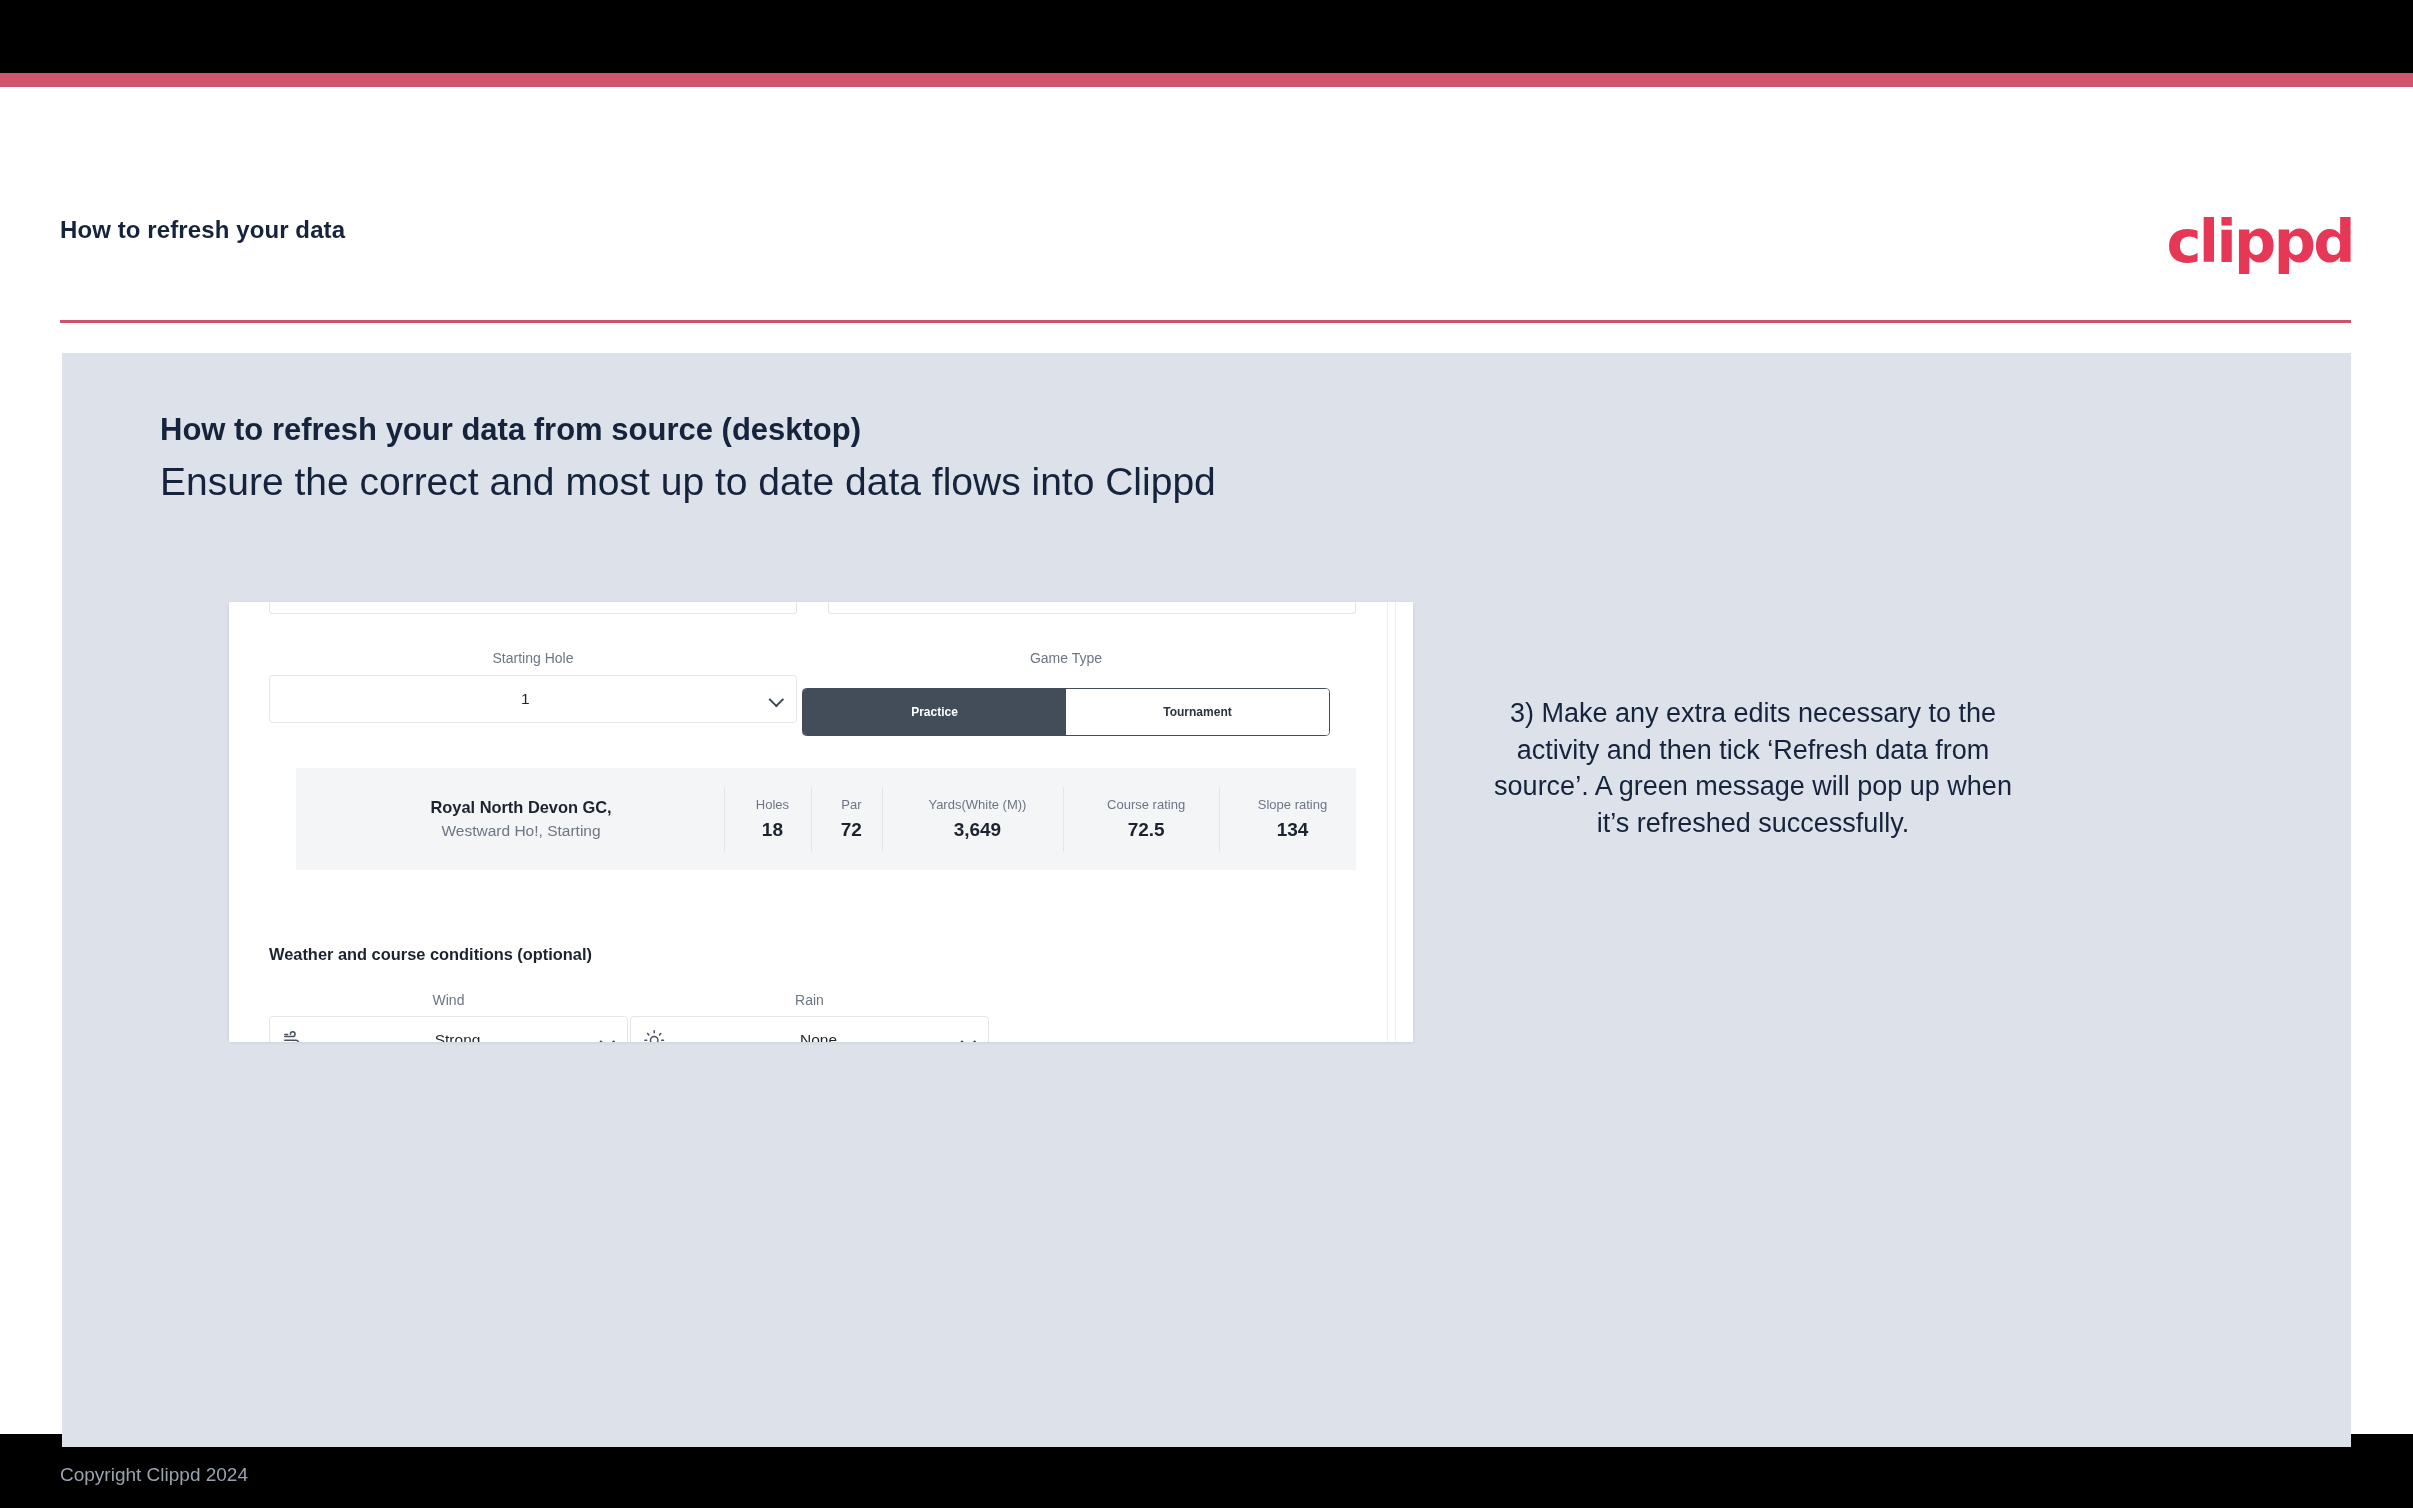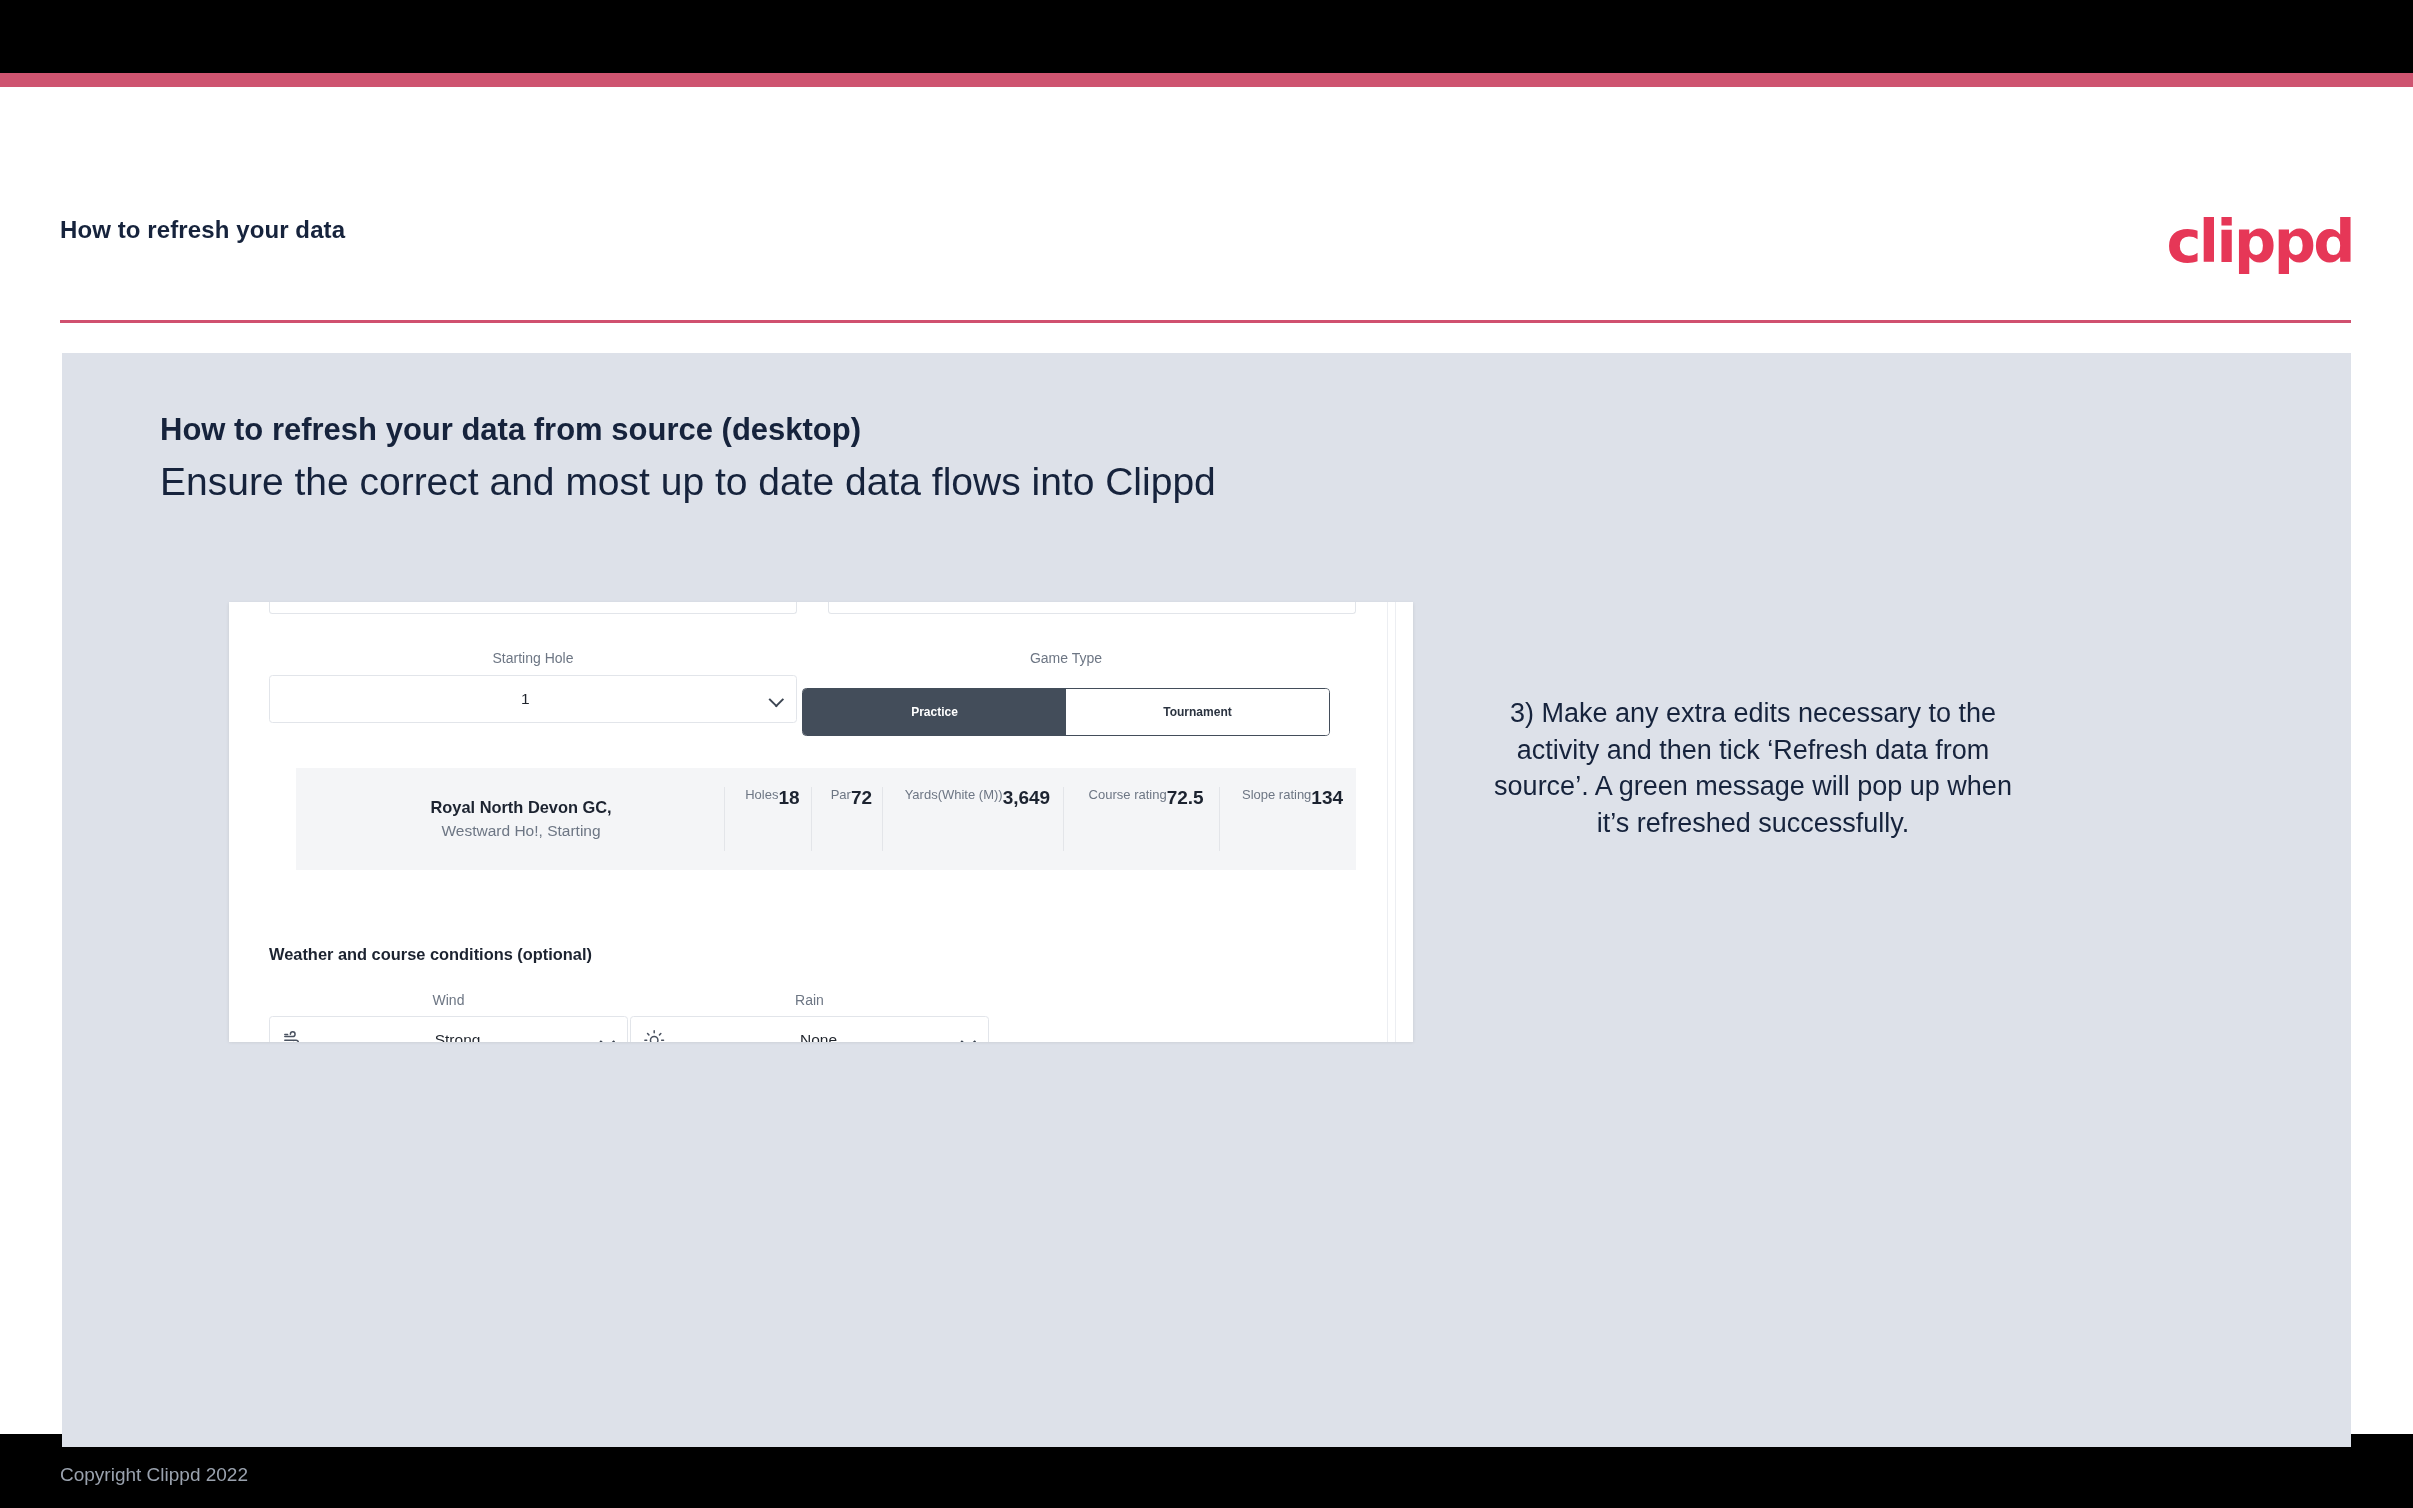--- a/index.html
+++ b/index.html
@@ -142,21 +142,21 @@
   .course {
     position:absolute; left:53px; top:166px; width:1060px; height:102px;
     background:#f4f5f7;
     display:flex; align-items:center;
   }
   .course-name { padding-left:22.4px; width:431px; }
   .course-name .c1 { font-size:16.4px; font-weight:700; color:#1c2330; }
   .course-name .c2 { font-size:15.5px; font-weight:400; color:#6d7684; margin-top:5.2px; }
   .stat {
     border-left:0.9px solid #e3e5e9; padding:0 0 0 9px; height:64px;
-    display:flex; flex-direction:row; justify-content:center;
+    display:flex; flex-direction:column; justify-content:center;
   }
   .stat .k { font-size:13px; color:#6d7684; margin-bottom:7.8px; white-space:nowrap; }
   .stat .v { font-size:19px; font-weight:700; color:#1c2330; }
   .stat.s-holes { width:88px; }
   .stat.s-par { width:71px; }
   .stat.s-yards { width:183px; }
   .stat.s-crating { width:157px; }
   .stat.s-srating { width:138px; }
 
   
@@ -288,17 +288,17 @@
             </div>
 
           </div>
         </div>
 
         <div class="shot-scrollbar"></div>
       </div>
 
     </div>
 
-    <div class="footer">Copyright Clippd 2022</div>
+    <div class="footer">Copyright Clippd 2024</div>
 
   </div>
 </div>
 
 
 </body></html>

